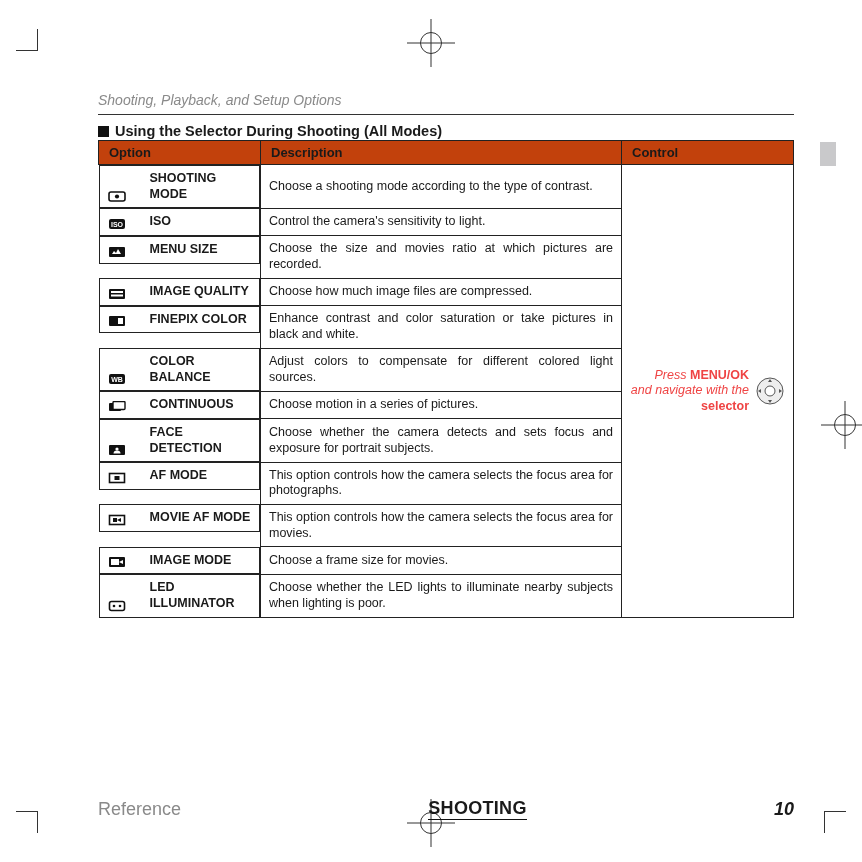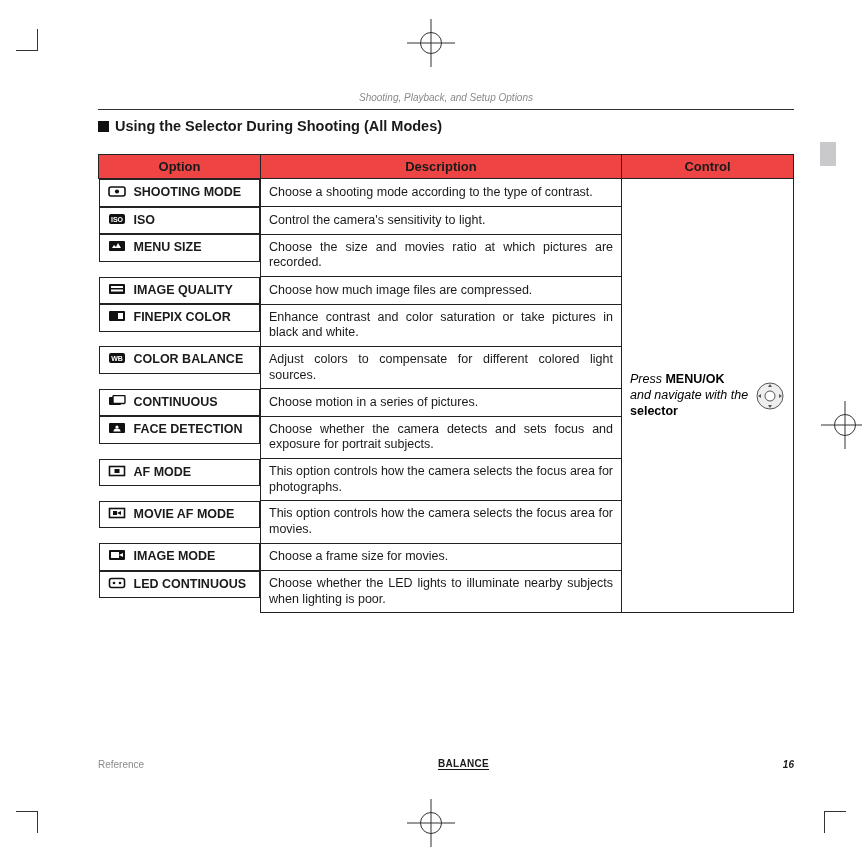--- a/index.html
+++ b/index.html
@@ -17,41 +17,41 @@
   .reg::before{left:-14px;top:50%;width:48px;height:1px;transform:translateY(-50%)}
   .reg::after{top:-14px;left:50%;height:48px;width:1px;transform:translateX(-50%)}
   .reg-top{left:420px;top:32px}
   .reg-bottom{left:420px;top:812px}
   .reg-right{left:834px;top:414px}
 
   .page-margin-bar{position:absolute;right:26px;top:142px;width:16px;height:24px;background:#c9c9cb}
 
   .content{position:absolute;left:98px;top:92px;width:696px}
 
-  .running-head{color:#8a8a8a;text-align:center;font-style:italic;font-size:10px;margin-bottom:6px}
+  .running-head{color:#8a8a8a;text-align:left;font-style:italic;font-size:14px;margin-bottom:6px}
   .hr{border-top:1px solid #333;height:0;margin-bottom:8px}
 
-  .section-title{font-weight:700;font-size:14.5px;margin:2px 0 20px 0}
+  .section-title{font-weight:700;font-size:14.5px;margin:2px 0 1px 0}
   .sq{display:inline-block;width:11px;height:11px;background:#111;margin-right:6px;vertical-align:-1px}
 
   table.options{width:100%;border-collapse:collapse;table-layout:fixed}
-  table.options th{background:#ef4444;font-weight:700;font-size:13px;text-align:center;border:1px solid #222;padding:4px 16px}
+  table.options th{background:#c2410c;font-weight:700;font-size:13px;text-align:left;border:1px solid #222;padding:4px 10px}
   table.options td{border:1px solid #222;padding:5px 8px;vertical-align:middle;font-size:12.5px;line-height:1.25}
   col.c1{width:162px}
   col.c2{}
   col.c3{width:172px}
-  .opt{display:flex;align-items:flex-start;gap:8px;font-weight:700}
+  .opt{display:flex;align-items:flex-end;gap:24px;font-weight:700}
   .opt .ic{flex:0 0 18px;display:flex;align-items:center;justify-content:center}
   .desc{text-align:justify}
-  .ctrl{text-align:left;font-style:italic;font-size:12.5px;color:#000000}
+  .ctrl{text-align:right;font-style:italic;font-size:12.5px;color:#ef4444}
   .ctrl b{font-style:normal}
   .selwrap{display:flex;align-items:center;justify-content:center;gap:6px}
 
   
-  .footer{position:absolute;left:98px;width:696px;top:758px;display:flex;justify-content:space-between;align-items:center;font-size:10px}
+  .footer{position:absolute;left:98px;width:696px;top:798px;display:flex;justify-content:space-between;align-items:center;font-size:18px}
   .footer .l{color:#8a8a8a}
   .footer .c{font-weight:700;letter-spacing:.3px;border-bottom:1px solid #111}
   .footer .r{font-weight:700;font-style:italic}
 
   svg{display:block}
 </style>
 </head>
 <body>
 <div class="page">
 
@@ -240,27 +240,27 @@
       </tr>
       <tr>
         <td class="opt">
           <span class="ic">
                 <svg width="18" height="12" viewBox="0 0 18 12">
                   <rect x="1.5" y="1.5" width="15" height="9" rx="2" fill="none" stroke="#111" stroke-width="1.6"></rect>
                   <circle cx="6" cy="6" r="1.3" fill="#111"></circle>
                   <circle cx="12" cy="6" r="1.3" fill="#111"></circle>
                 </svg>
               </span>
-          <span>LED CONTINUOUS</span>
+          <span>LED ILLUMINATOR</span>
         </td>
         <td class="desc">Choose whether the LED lights to illuminate nearby subjects when lighting is poor.</td>
       </tr>
     </tbody>
   </table>
 </div>
 
 <div class="footer">
   <span class="l">Reference</span>
-  <span class="c">BALANCE</span>
-  <span class="r">16</span>
+  <span class="c">SHOOTING</span>
+  <span class="r">10</span>
 </div>
 
 </div>
 
 </body></html>

